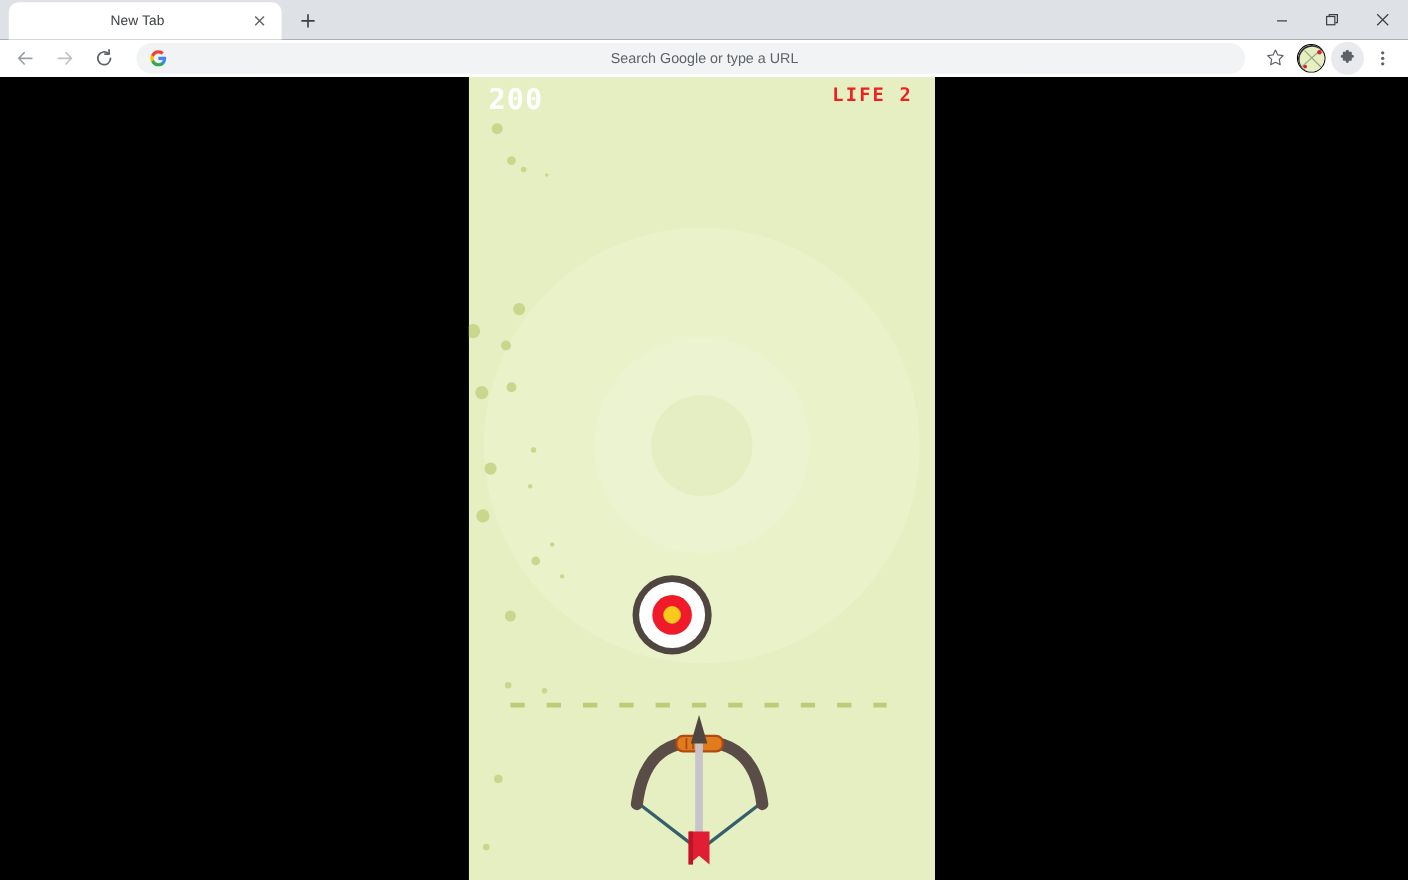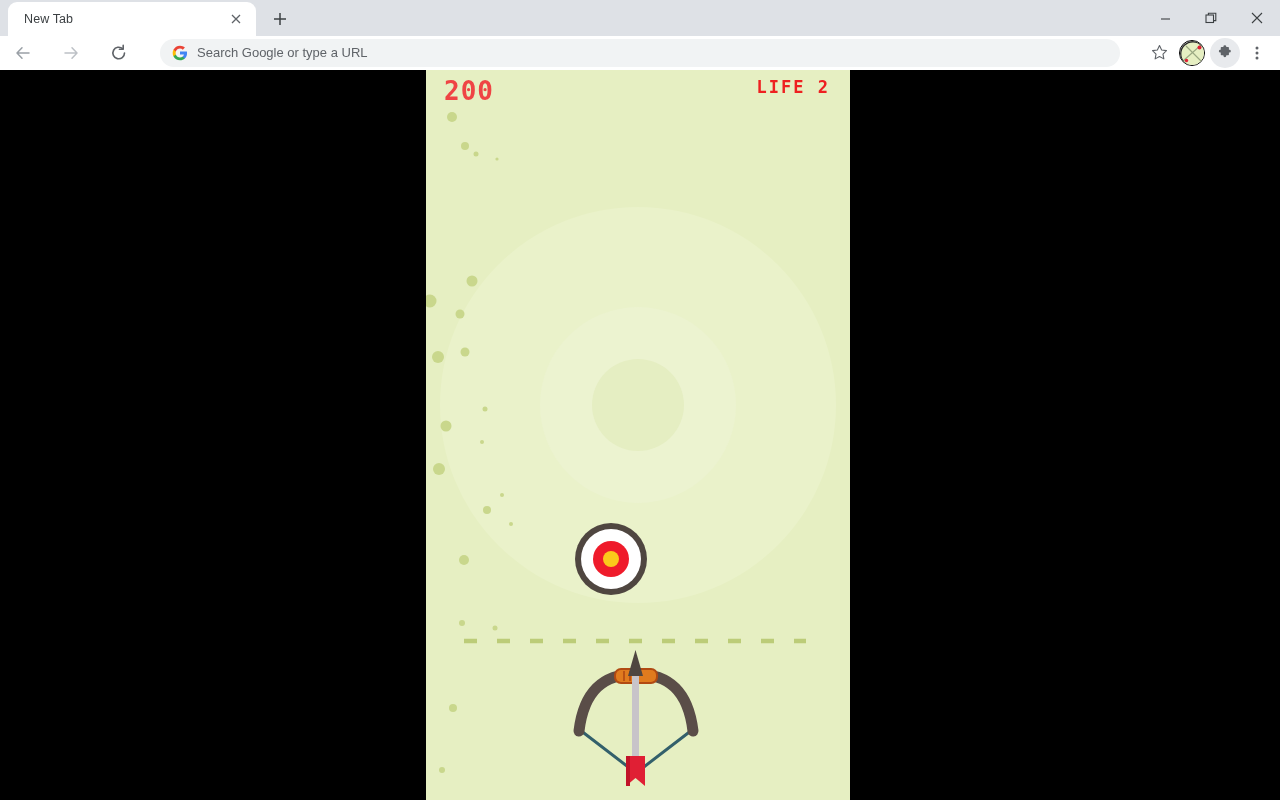--- a/index.html
+++ b/index.html
@@ -7,21 +7,21 @@
 
   html, body {
     width: 1280px;
     height: 800px;
     overflow: hidden;
     background: #000;
     font-family: "Liberation Sans", sans-serif;
   }
 
   
-  .browser { width: 1280px; height: 800px; position: relative; }
+  .browser { width: 1280px; height: 800px; position: relative; text-align: center; }
 
   .tabstrip {
     height: 36px;
     background: #dee1e6;
     display: flex;
     align-items: flex-end;
     position: relative;
     padding-left: 8px;
   }
   .tab {
@@ -75,21 +75,21 @@
     cursor: pointer;
   }
   .win-btn svg { display: block; }
 
   .toolbar {
     height: 34px;
     background: #fff;
     display: flex;
     align-items: center;
     padding: 0 8px;
-    gap: 18px;
+    gap: 6px;
     border-bottom: 1px solid #fff;
   }
   .nav-btn {
     width: 30px; height: 30px;
     display: flex; align-items: center; justify-content: center;
     border-radius: 50%;
     cursor: pointer;
     color: #5f6368;
     flex: 0 0 auto;
   }
@@ -341,18 +341,18 @@
           <path d="M209.5 580 L217 606 L202 606 Z" fill="#4f4640"></path>
 
           <g>
             <path d="M200 686 H219 V716 L209.5 708 L200 716 Z" fill="#e01f34"></path>
             <rect x="200" y="686" width="4" height="30" fill="#c11228"></rect>
           </g>
         </g>
       </svg>
 
       <div class="hud">
-        <div class="score" style="color:#ef4444">200</div>
+        <div class="score" style="color:#ffffff">200</div>
         <div class="life" style="color:#ee2020">LIFE  2</div>
       </div>
     </div>
   </div>
 </div>
 
 </body></html>

